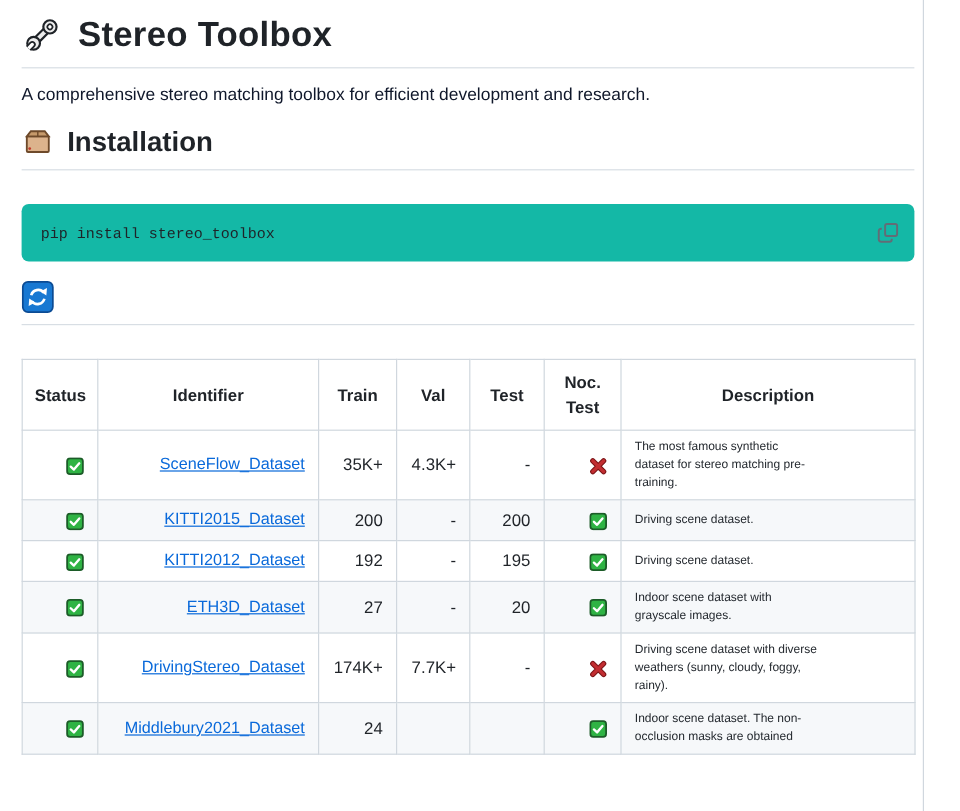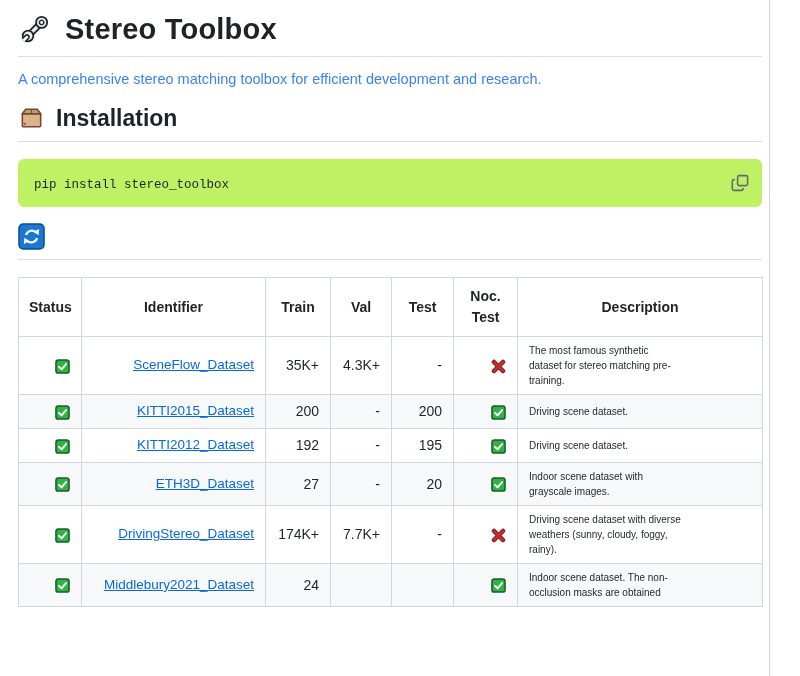--- a/index.html
+++ b/index.html
@@ -9,31 +9,31 @@
     font-family:"Liberation Sans", sans-serif;
   }
   .window-border { position:absolute; left:769px; top:0; width:1px; height:676px; background:#d0d7de; }
   .content { margin-left:18px; width:744px; padding-top:6px; }
 
   h1.page-title {
     display:flex; align-items:center; gap:13px;
     font-size:29px; font-weight:700; margin:0; padding:6px 0 10px 0;
     border-bottom:1px solid #d8dee4; letter-spacing:.2px;text-align:right;
   }
-  p.subtitle { font-size:14.5px; margin:14px 0 18px 0; color:#3b82f6; }
+  p.subtitle { font-size:14.5px; margin:14px 0 18px 0; color:#0f172a; }
 
   h2.section-heading {
     display:flex; align-items:center; gap:11px;
-    font-size:23px; font-weight:700; margin:16px 0 17px 0;
+    font-size:23px; font-weight:700; margin:16px 0 28px 0;
     padding-bottom:9px; border-bottom:1px solid #d8dee4;
   }
   .icon-box { display:inline-flex; align-items:center; justify-content:center; }
 
   .codeblock {
-    position:relative; background:#bef264; border-radius:6px;
+    position:relative; background:#14b8a6; border-radius:6px;
     padding:15px 16px; margin:0 0 8px 0;
   }
   .codeblock code {
     font-family:"Liberation Mono","DejaVu Sans Mono",monospace;
     font-size:12.5px; color:#1f2328;
   }
   .copy-btn {
     position:absolute; right:8px; top:10px; width:28px; height:28px;
     display:flex; align-items:center; justify-content:center;
     background:transparent; border:none; padding:0; cursor:pointer;

